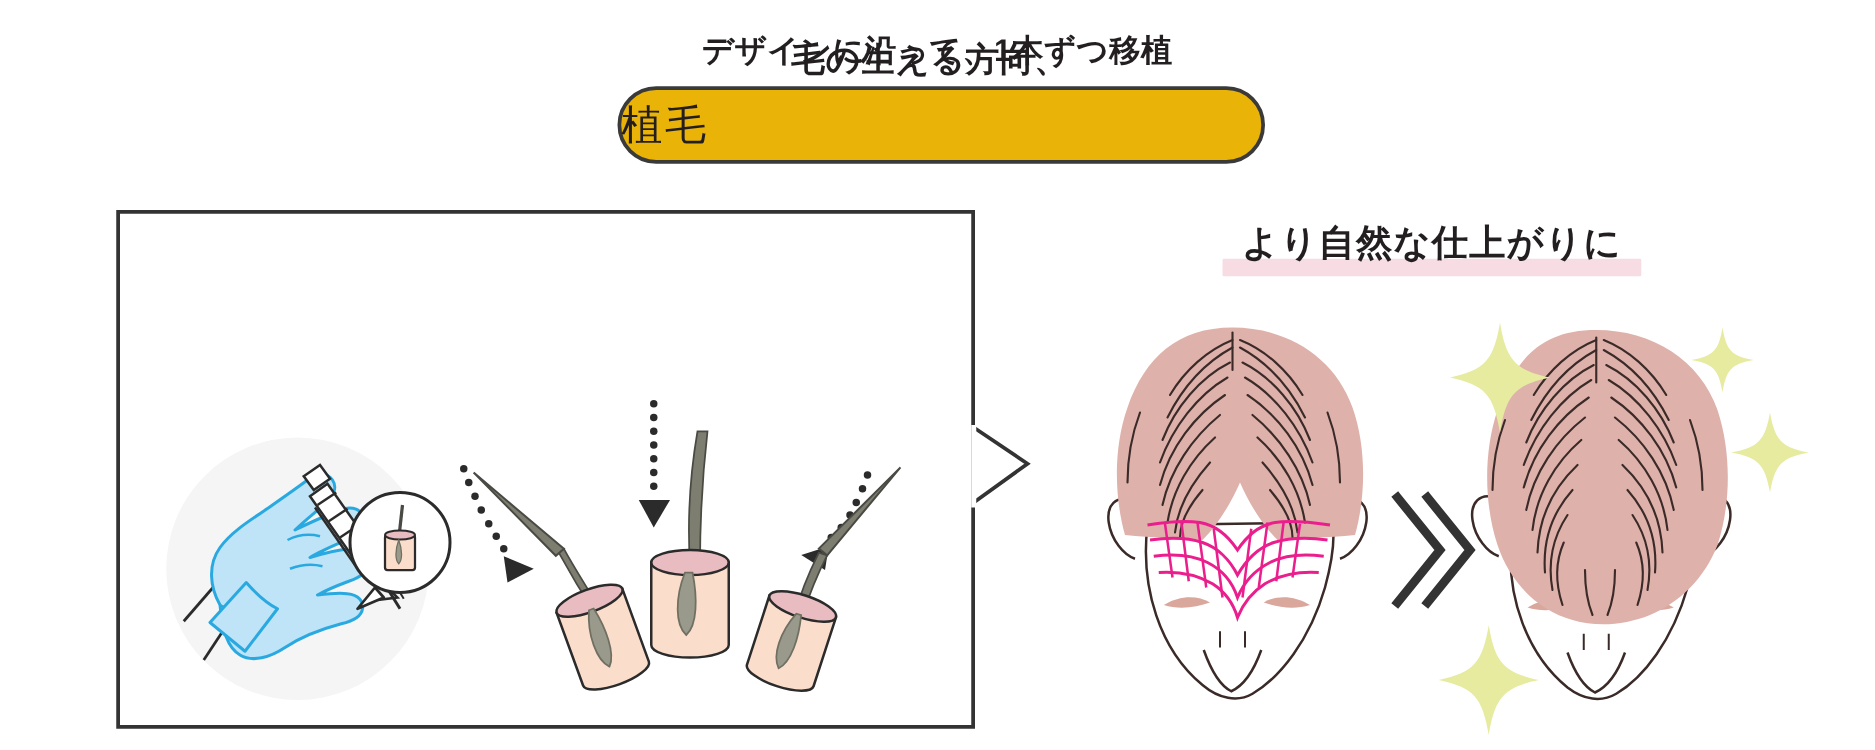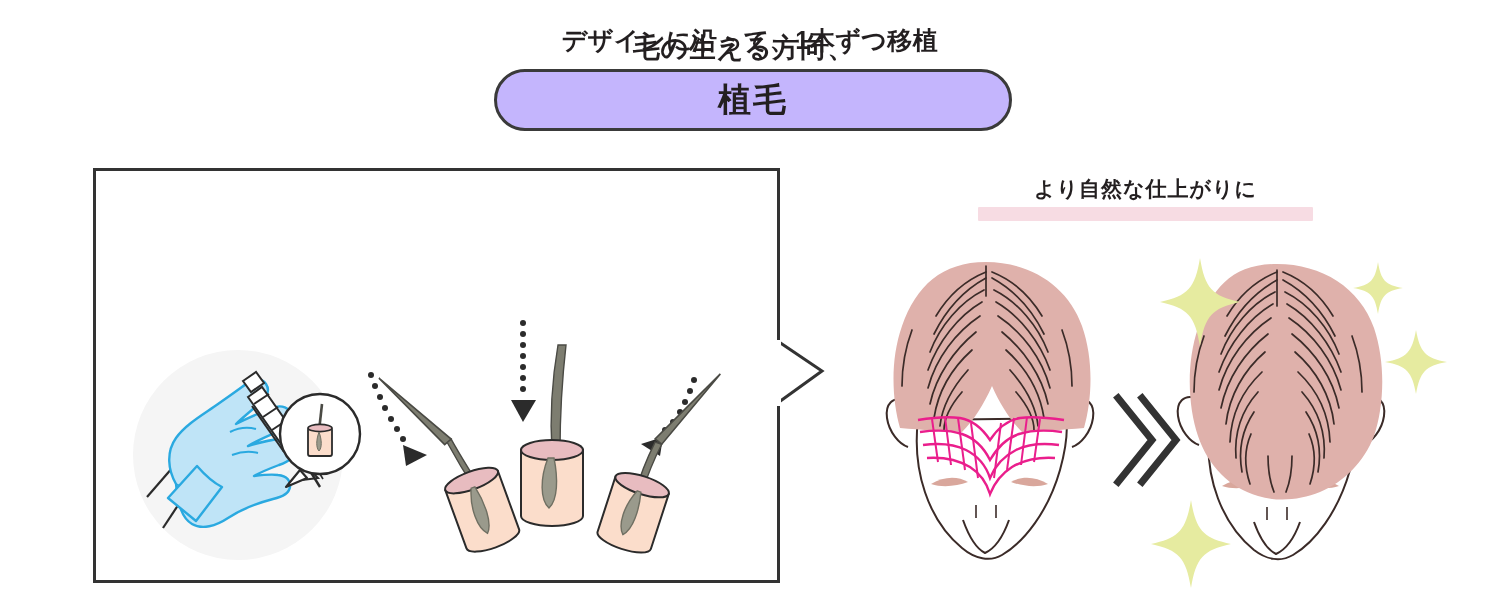--- a/index.html
+++ b/index.html
@@ -10,23 +10,23 @@
   }
   .stage{position:absolute;inset:0;}
 
   
   .subtitle{
     position:absolute;left:0;right:0;top:24px;text-align:center;
     font-size:25px;font-weight:bold;letter-spacing:.5px;color:#231f20;
   }
   .pill{
     position:absolute;left:494px;top:69px;width:518px;height:62px;
-    border:3px solid #3a3a3a;border-radius:31px;background:#c4b5fd;
-    display:flex;align-items:center;justify-content:center;
-    font-size:33px;font-weight:bold;color:#231f20;letter-spacing:2px;
+    border:3px solid #3a3a3a;border-radius:31px;background:#eab308;
+    display:flex;align-items:center;justify-content:flex-start;
+    font-size:33px;font-weight:normal;color:#231f20;letter-spacing:2px;
     box-sizing:border-box;
   }
 
   
   .callout{
     position:absolute;left:93px;top:168px;width:687px;height:415px;
     border:3px solid #333333;background:#fff;box-sizing:border-box;
   }
   .callout-tail{position:absolute;left:777px;top:340px;width:60px;height:66px;}
   .box-text{
@@ -36,21 +36,21 @@
   .box-text div{white-space:nowrap;}
 
   
   .hl-wrap{position:absolute;left:978px;top:175px;width:335px;height:48px;}
   .hl-bar{
     position:absolute;left:0;bottom:2px;width:100%;height:14px;
     background:#f7dce3;border-radius:1px;
   }
   .hl-text{
     position:absolute;left:0;top:0;width:100%;text-align:center;
-    font-size:21px;font-weight:bold;color:#231f20;letter-spacing:1px;
+    font-size:29px;font-weight:bold;color:#231f20;letter-spacing:1px;
   }
 
   
   .art{position:absolute;left:0;top:0;}
   svg{display:block;overflow:visible;}
 </style>
 </head>
 <body>
 
 <div class="stage">

